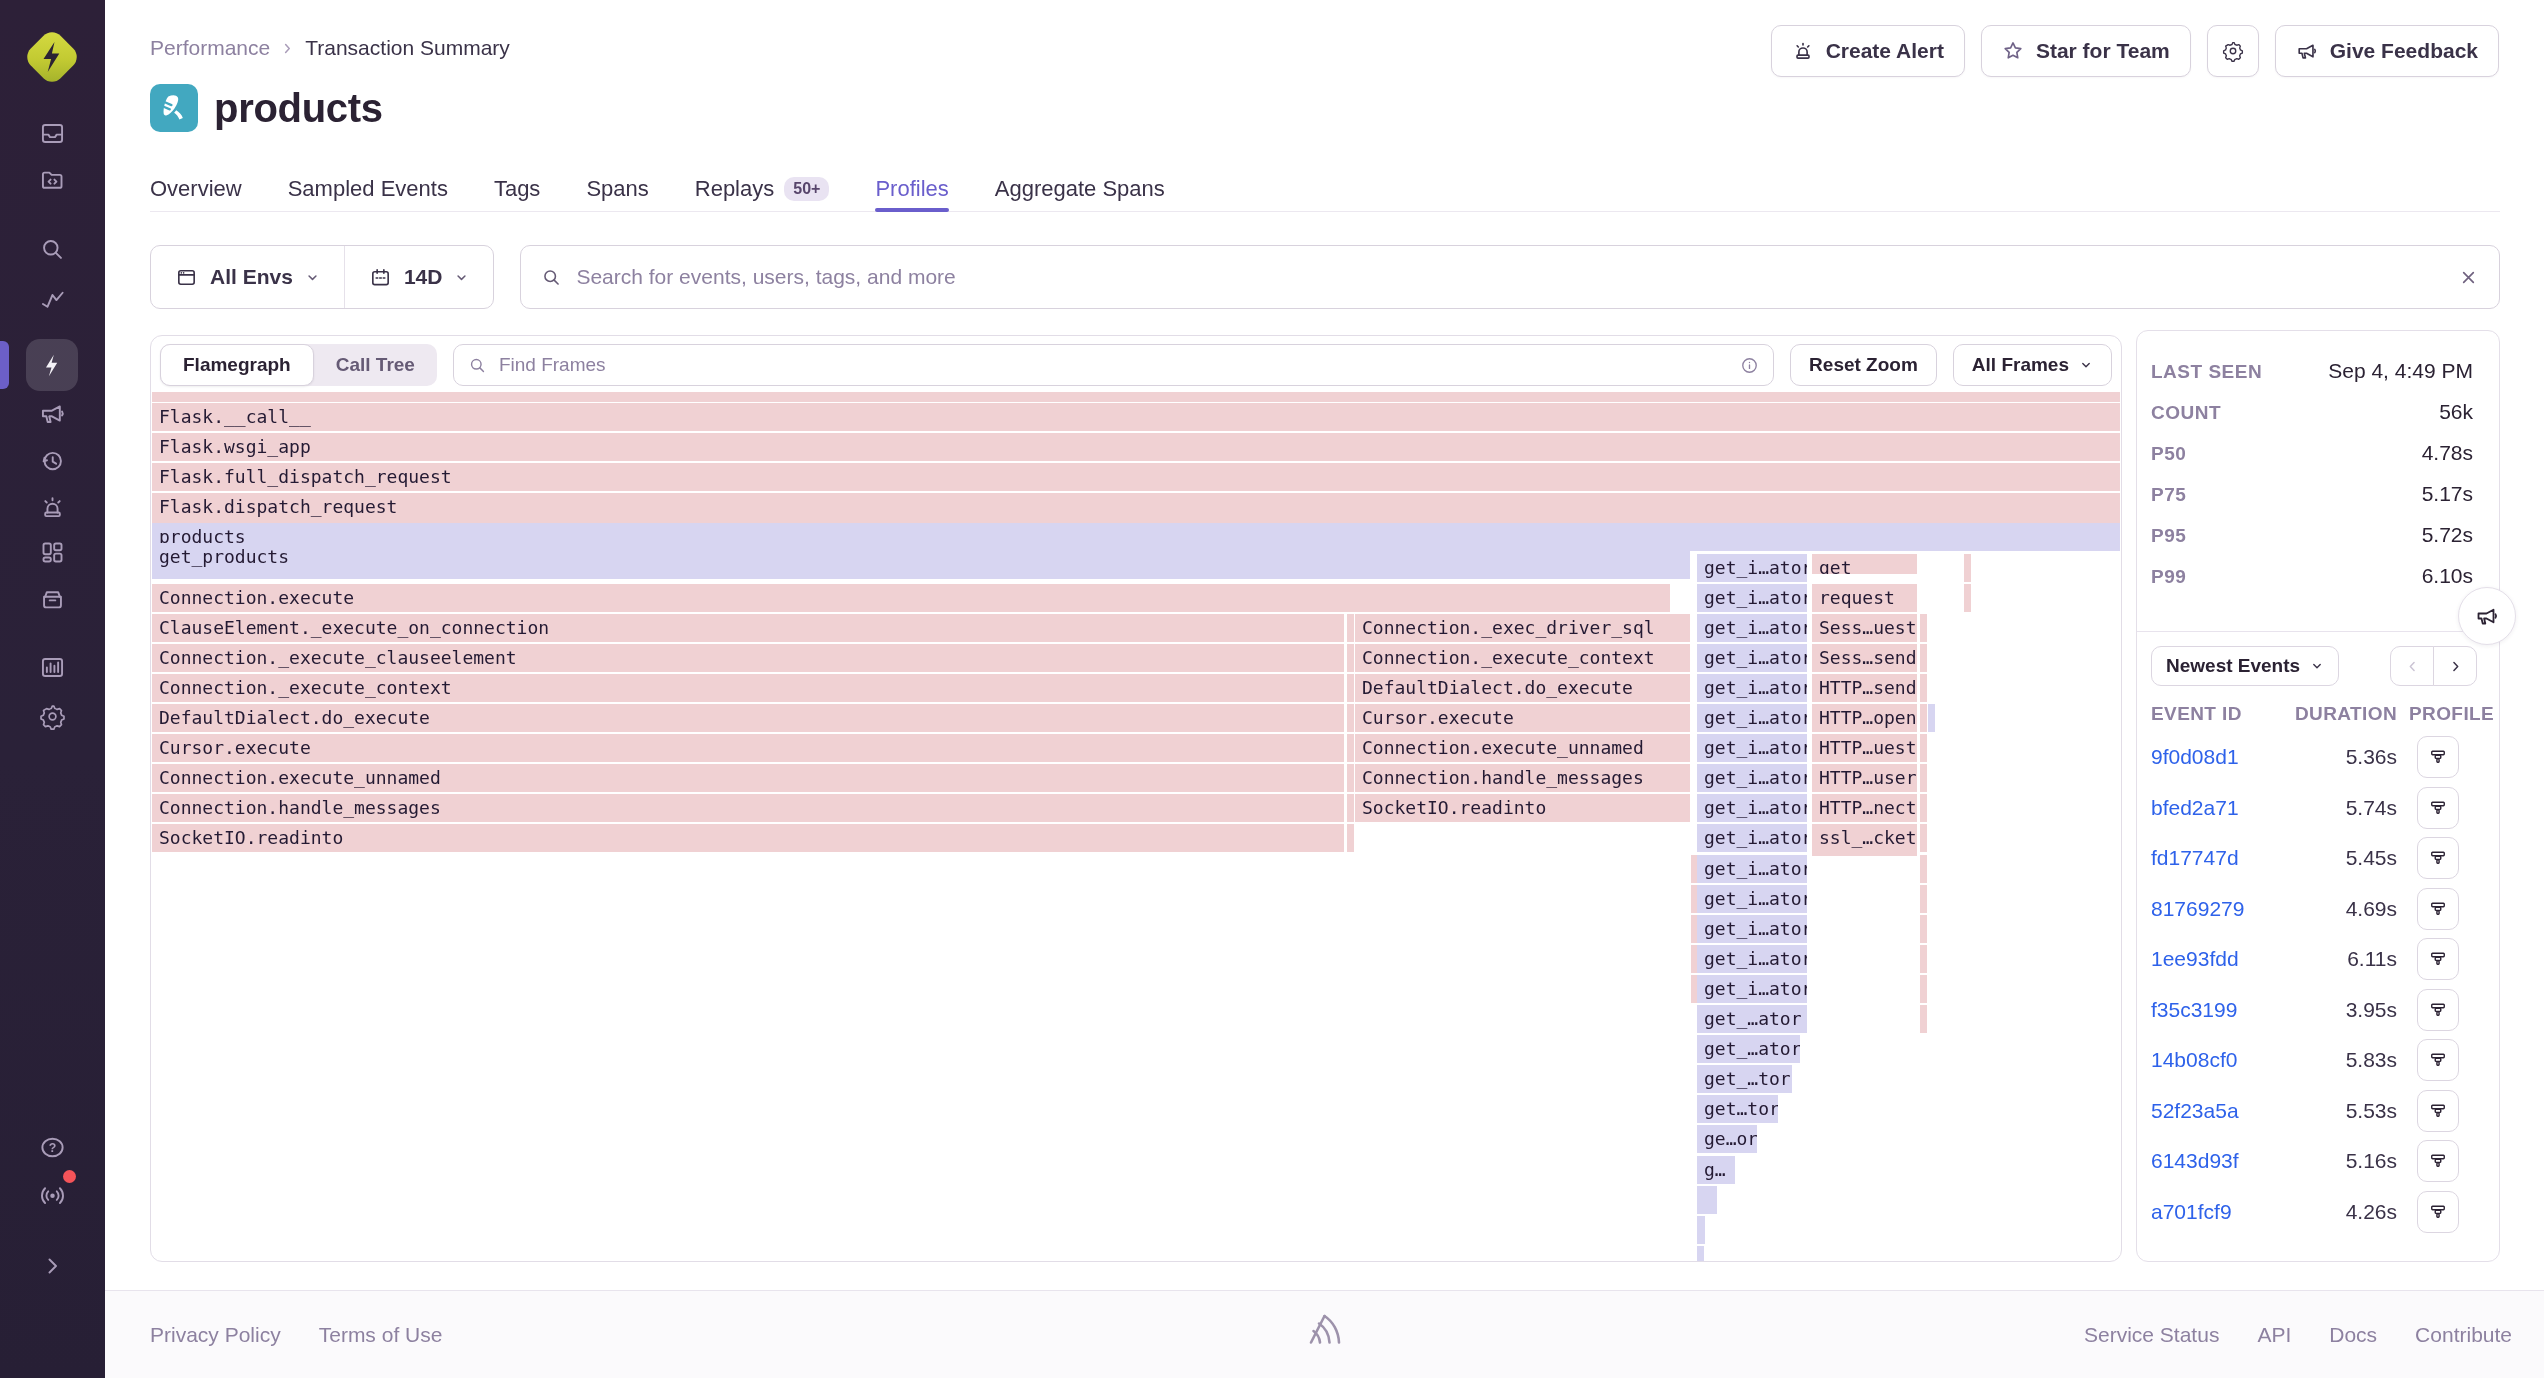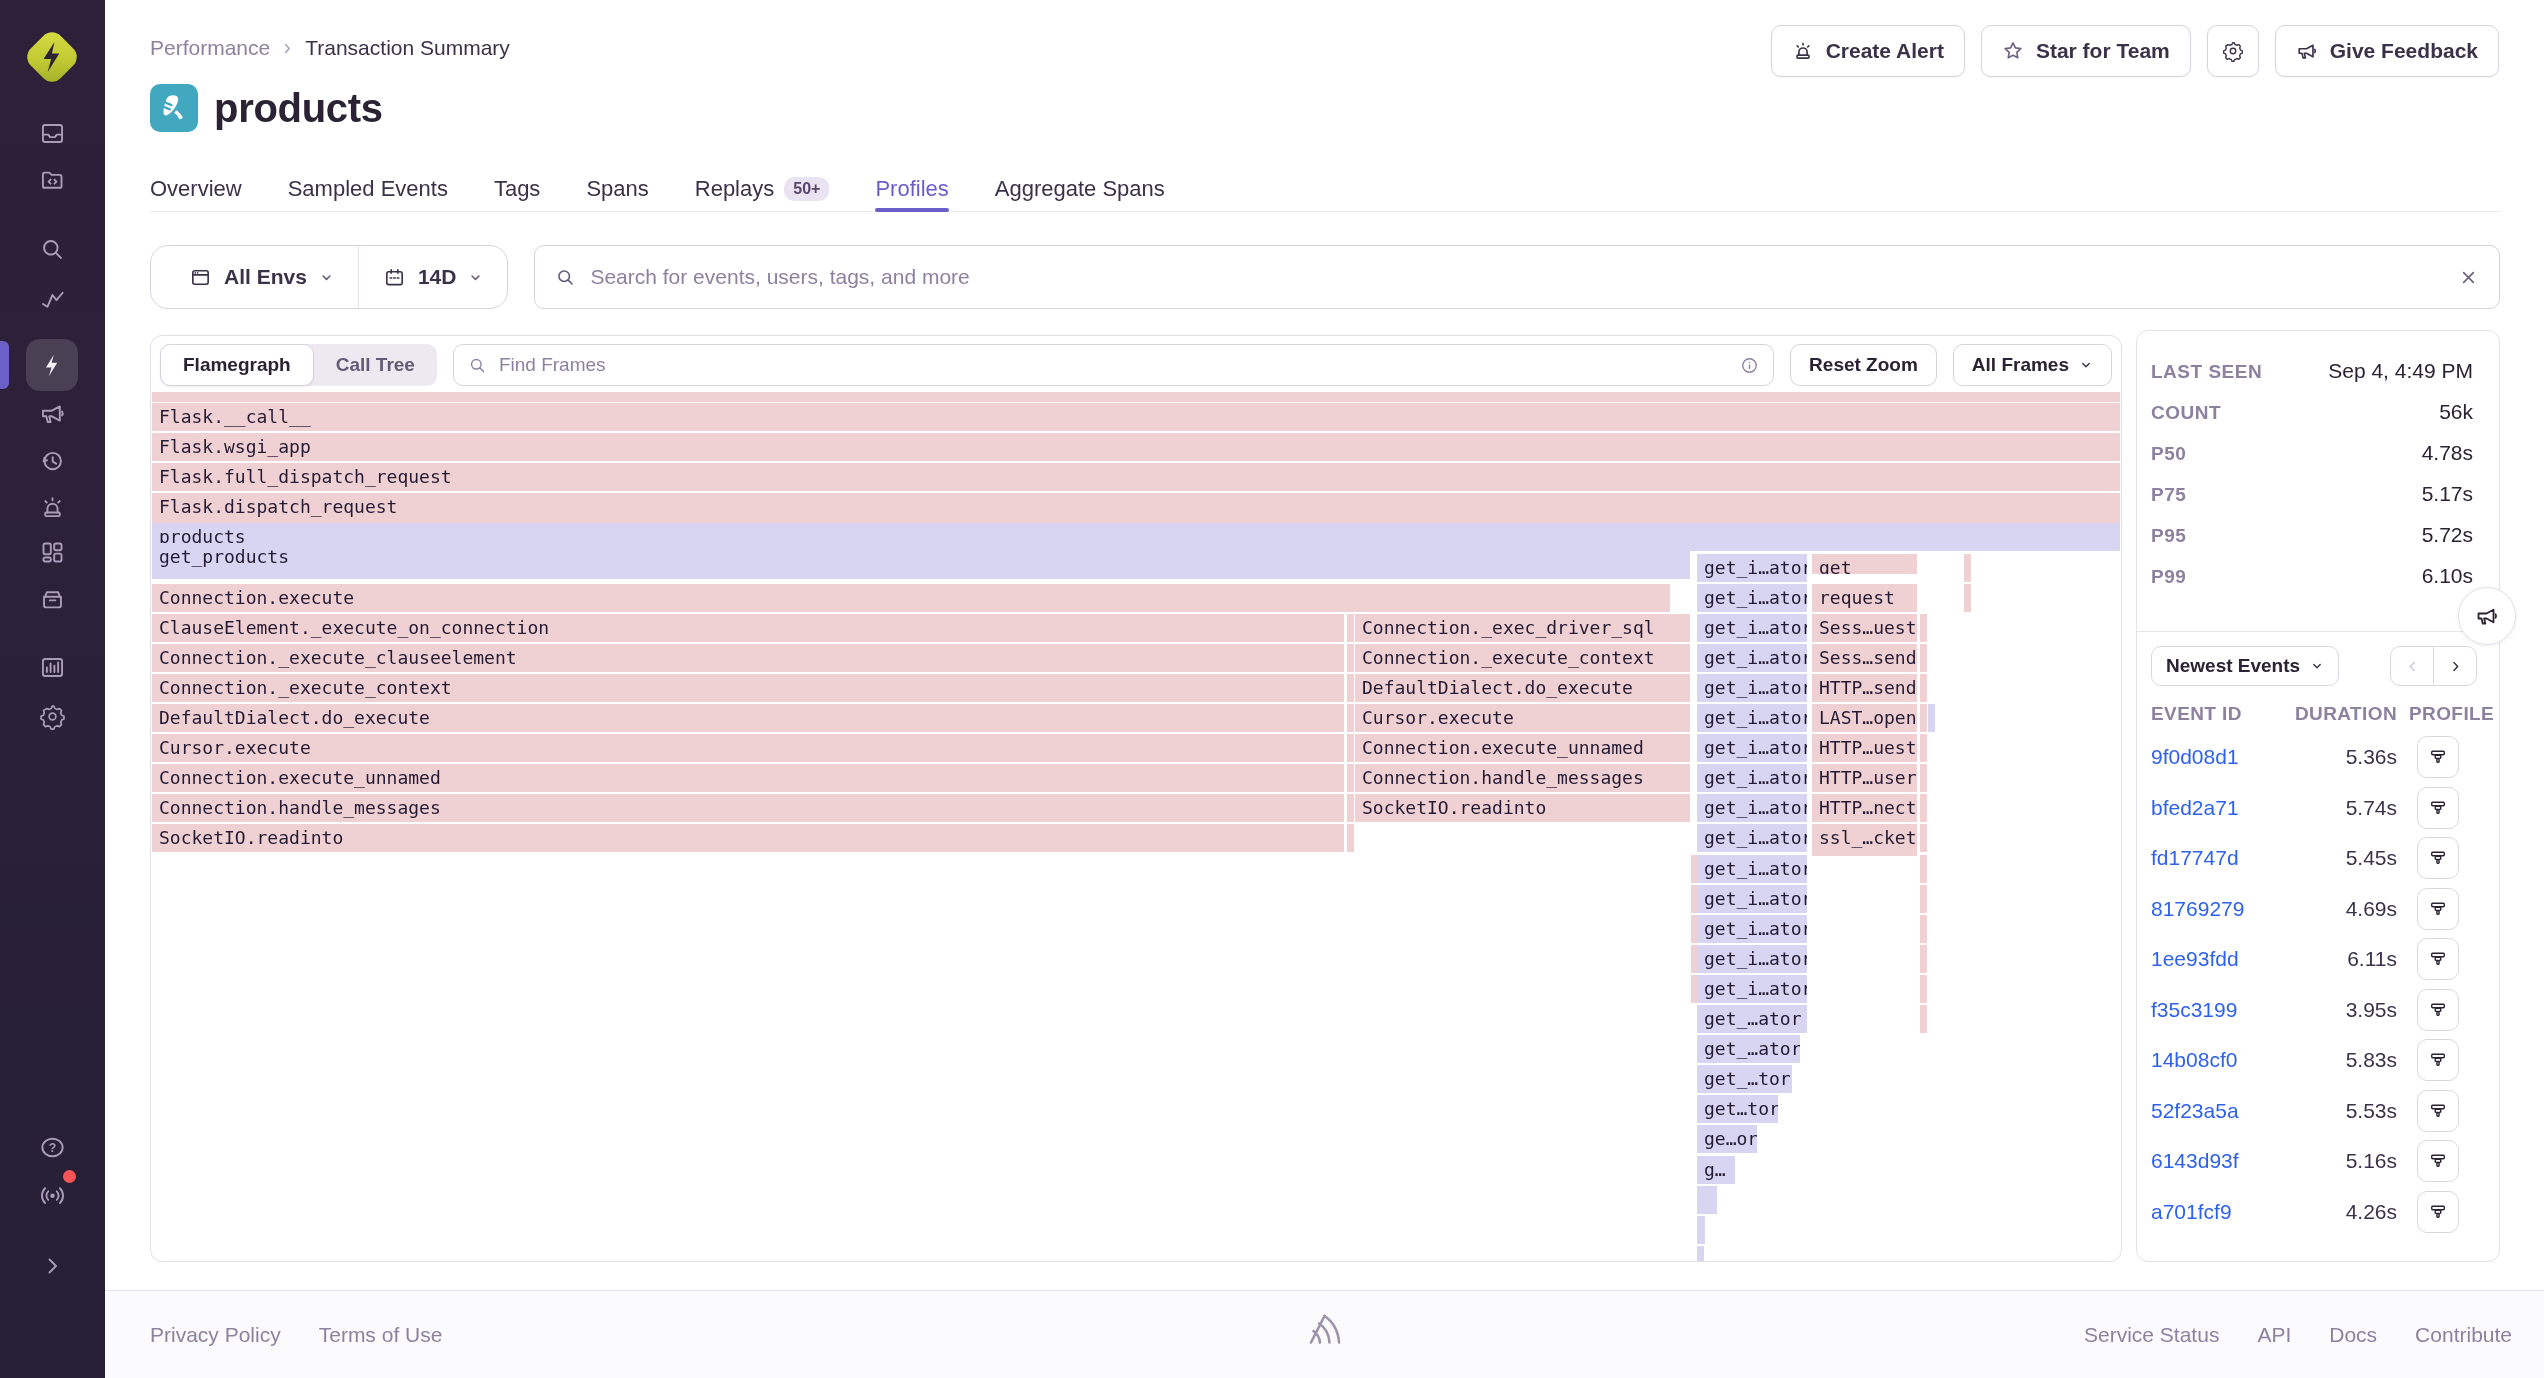--- a/index.html
+++ b/index.html
@@ -42,22 +42,22 @@
   .tab { position:relative; height:100%; display:flex; align-items:center; gap:10px; font-size:22px;
     color:#3a3248; cursor:pointer; white-space:nowrap; }
   .tab.active { color:#6a5ecc; }
   .tab.active::after { content:""; position:absolute; left:0; right:0; bottom:-1px; height:4px;
     border-radius:3px; background:#6a5ecc; }
   .tab-badge { background:#e9e3f2; color:#57456b; font-size:16px; font-weight:700; border-radius:10px;
     padding:3px 9px; }
 
   
   .filter-row { position:absolute; left:150px; right:44px; top:245px; height:64px; display:flex; gap:26px; }
-  .env-group { display:flex; align-items:center; flex:none; border:1px solid #d8d2dd; border-radius:18px;
-    background:#fff;padding-left:14px; }
+  .env-group { display:flex; align-items:center; flex:none; border:1px solid #d8d2dd; border-radius:10px;
+    background:#fff; }
   .env-seg { display:flex; align-items:center; gap:12px; padding:0 24px; font-size:21px; font-weight:700;
     color:#3a3248; cursor:pointer; height:100%; }
   .env-div { width:1px; height:100%; background:#e6e1ea; }
   .searchbox { flex:1; display:flex; align-items:center; gap:14px; border:1px solid #d8d2dd;
     border-radius:10px; background:#fff; padding:0 20px; }
   .searchbox input { flex:1; border:none; outline:none; font-size:21px; color:#2b2233;
     font-family:"Liberation Sans",sans-serif; background:transparent; }
   .searchbox input::placeholder { color:#8d81a0; }
 
   
@@ -372,21 +372,21 @@
         <div class="frame fp" title="Connection._execute_context" style="left: 1px; top: 337.9px; width: 1192px; height: 28px;">Connection._execute_context</div>
         <div class="frame fp" style="left: 1196px; top: 337.9px; width: 5px; height: 28px;"></div>
         <div class="frame fp" title="DefaultDialect.do_execute" style="left: 1204px; top: 337.9px; width: 335px; height: 28px;">DefaultDialect.do_execute</div>
         <div class="frame fv" title="get_i…ator" style="left: 1546px; top: 337.9px; width: 110px; height: 28px;">get_i…ator</div>
         <div class="frame fp" title="HTTP…send" style="left: 1661px; top: 337.9px; width: 105px; height: 28px;">HTTP…send</div>
         <div class="frame fp" style="left: 1769px; top: 337.9px; width: 5px; height: 28px;"></div>
         <div class="frame fp" title="DefaultDialect.do_execute" style="left: 1px; top: 368px; width: 1192px; height: 28px;">DefaultDialect.do_execute</div>
         <div class="frame fp" style="left: 1196px; top: 368px; width: 5px; height: 28px;"></div>
         <div class="frame fp" title="Cursor.execute" style="left: 1204px; top: 368px; width: 335px; height: 28px;">Cursor.execute</div>
         <div class="frame fv" title="get_i…ator" style="left: 1546px; top: 368px; width: 110px; height: 28px;">get_i…ator</div>
-        <div class="frame fp" title="HTTP…open" style="left: 1661px; top: 368px; width: 105px; height: 28px;">LAST…open</div>
+        <div class="frame fp" title="HTTP…open" style="left: 1661px; top: 368px; width: 105px; height: 28px;">HTTP…open</div>
         <div class="frame fp" style="left: 1769px; top: 368px; width: 5px; height: 28px;"></div>
         <div class="frame fv" style="left: 1777px; top: 368px; width: 4px; height: 28px;"></div>
         <div class="frame fp" title="Cursor.execute" style="left: 1px; top: 398.1px; width: 1192px; height: 28px;">Cursor.execute</div>
         <div class="frame fp" style="left: 1196px; top: 398.1px; width: 5px; height: 28px;"></div>
         <div class="frame fp" title="Connection.execute_unnamed" style="left: 1204px; top: 398.1px; width: 335px; height: 28px;">Connection.execute_unnamed</div>
         <div class="frame fv" title="get_i…ator" style="left: 1546px; top: 398.1px; width: 110px; height: 28px;">get_i…ator</div>
         <div class="frame fp" title="HTTP…uest" style="left: 1661px; top: 398.1px; width: 105px; height: 28px;">HTTP…uest</div>
         <div class="frame fp" style="left: 1769px; top: 398.1px; width: 5px; height: 28px;"></div>
         <div class="frame fp" title="Connection.execute_unnamed" style="left: 1px; top: 428.2px; width: 1192px; height: 28px;">Connection.execute_unnamed</div>
         <div class="frame fp" style="left: 1196px; top: 428.2px; width: 5px; height: 28px;"></div>

